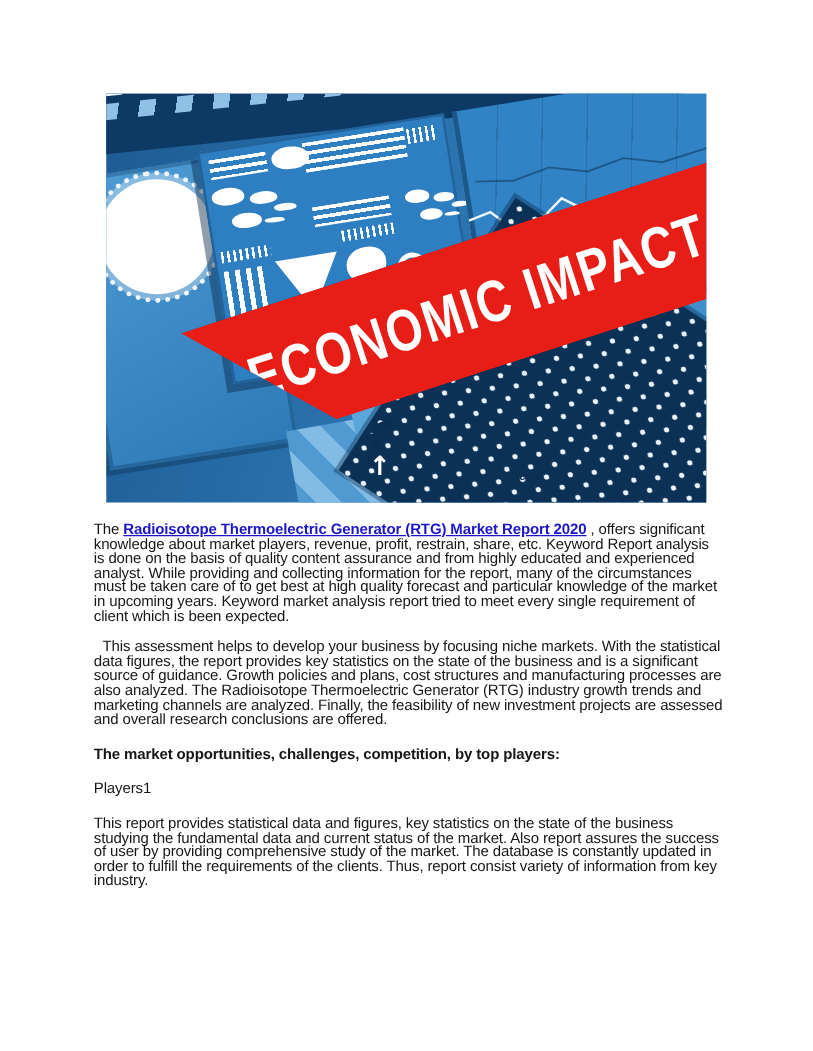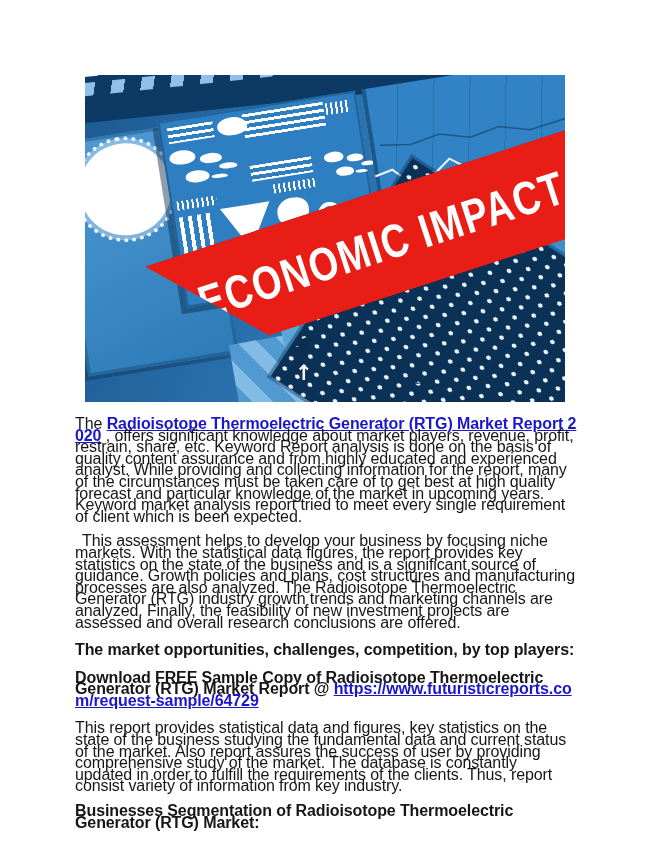--- a/index.html
+++ b/index.html
@@ -92,21 +92,21 @@
   .logo-f{position:absolute;left:0;top:-12px;font:italic 700 46px/1 "DejaVu Sans",sans-serif;color:#0b2e52;}
   .logo-arrow{position:absolute;left:4px;top:18px;font:700 21px/1 "DejaVu Sans",sans-serif;color:#fff;}
   .logo-main{position:absolute;left:34px;top:14px;font-style:italic;font-weight:700;
              font-size:19px;line-height:1;letter-spacing:.3px;white-space:nowrap;}
   .logo-name1{color:#0e3a63;}
   .logo-name2{color:rgba(160,208,240,.85);}
   .logo-com{position:absolute;left:122px;top:32px;font:italic 700 9px/1 "Liberation Sans",sans-serif;color:#0b2e52;}
 
   
   .article{position:absolute;left:75px;top:418px;width:503px;
-           font-size:16px;line-height:11.6px;letter-spacing:-0.1px;color:var(--text-color);}
+           font-size:12px;line-height:11.6px;letter-spacing:-0.1px;color:var(--text-color);}
   .para{margin:0 0 13px;}
   .spaced{margin:16px 0 16px;}
   .indent{text-indent:7px;}
   .bold{font-weight:700;}
   .doclink{color:var(--link-blue);font-weight:700;text-decoration:underline;cursor:pointer;word-break:break-all;}
 </style>
 </head>
 <body>
 
 <div class="page">
@@ -178,22 +178,21 @@
     </div>
   </div>
 
   <div class="article">
     <p class="para"><span>The </span><a class="doclink">Radioisotope Thermoelectric Generator (RTG) Market Report 2020</a><span> , offers significant knowledge about market players, revenue, profit, restrain, share, etc. Keyword Report analysis is done on the basis of quality content assurance and from highly educated and experienced analyst. While providing and collecting information for the report, many of the circumstances must be taken care of to get best at high quality forecast and particular knowledge of the market in upcoming years. Keyword market analysis report tried to meet every single requirement of client which is been expected.</span></p>
 
     <p class="para indent">This assessment helps to develop your business by focusing niche markets. With the statistical data figures, the report provides key statistics on the state of the business and is a significant source of guidance. Growth policies and plans, cost structures and manufacturing processes are also analyzed. The Radioisotope Thermoelectric Generator (RTG) industry growth trends and marketing channels are analyzed. Finally, the feasibility of new investment projects are assessed and overall research conclusions are offered.</p>
 
     <p class="para spaced bold">The market opportunities, challenges, competition, by top players:</p>
 
+    <p class="para spaced">Players1</p>
 
 
-    <p class="para spaced bold"><span>Download FREE Sample Copy of Radioisotope Thermoelectric Generator (RTG) Market Report @ </span><a class="doclink">https://www.futuristicreports.com/request-sample/64729</a></p>
 
     <p class="para">This report provides statistical data and figures, key statistics on the state of the business studying the fundamental data and current status of the market. Also report assures the success of user by providing comprehensive study of the market. The database is constantly updated in order to fulfill the requirements of the clients. Thus, report consist variety of information from key industry.</p>
 
-    <p class="para bold">Businesses Segmentation of Radioisotope Thermoelectric Generator (RTG) Market:</p>
   </div>
 
 </div>
 
 </body></html>

